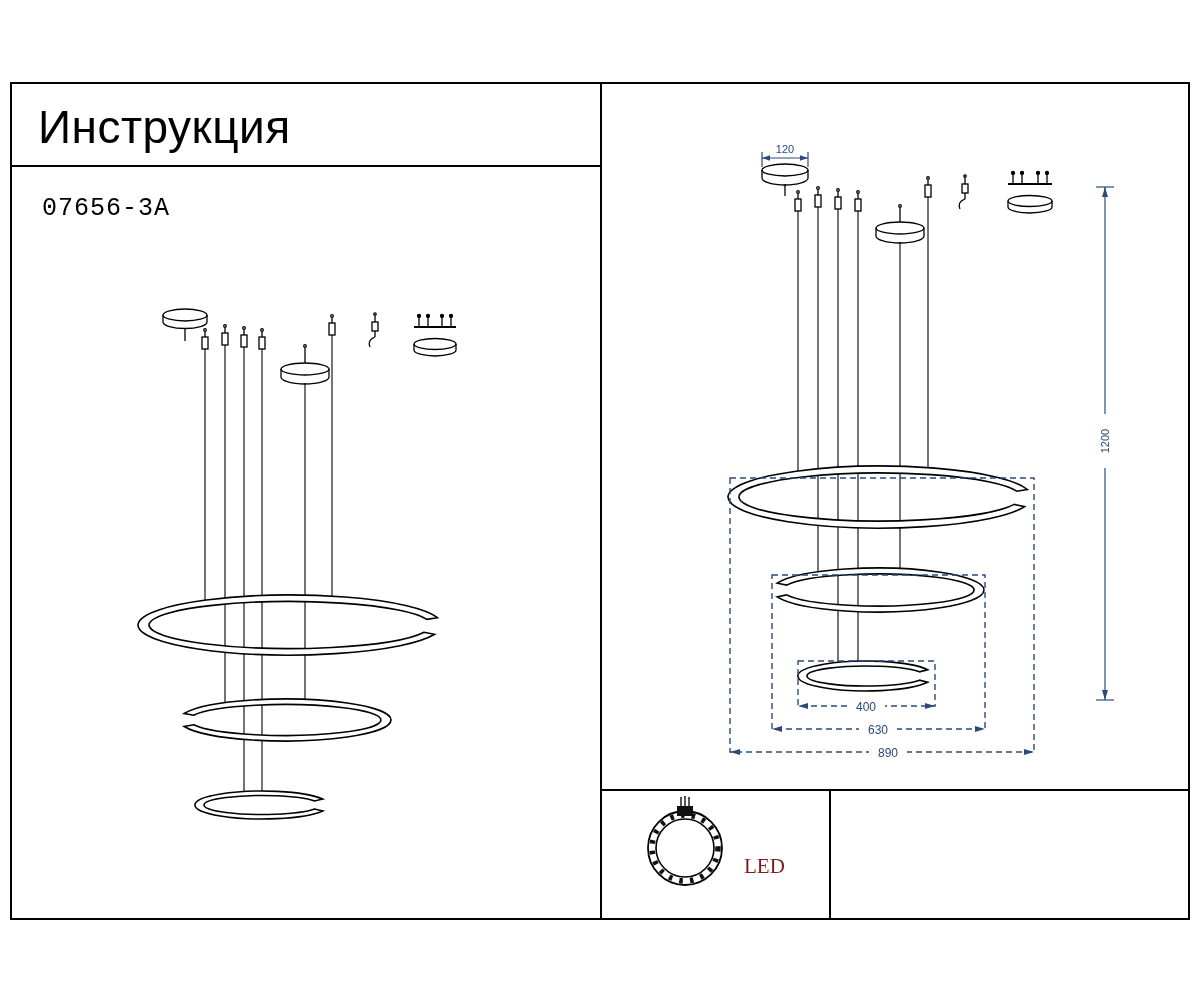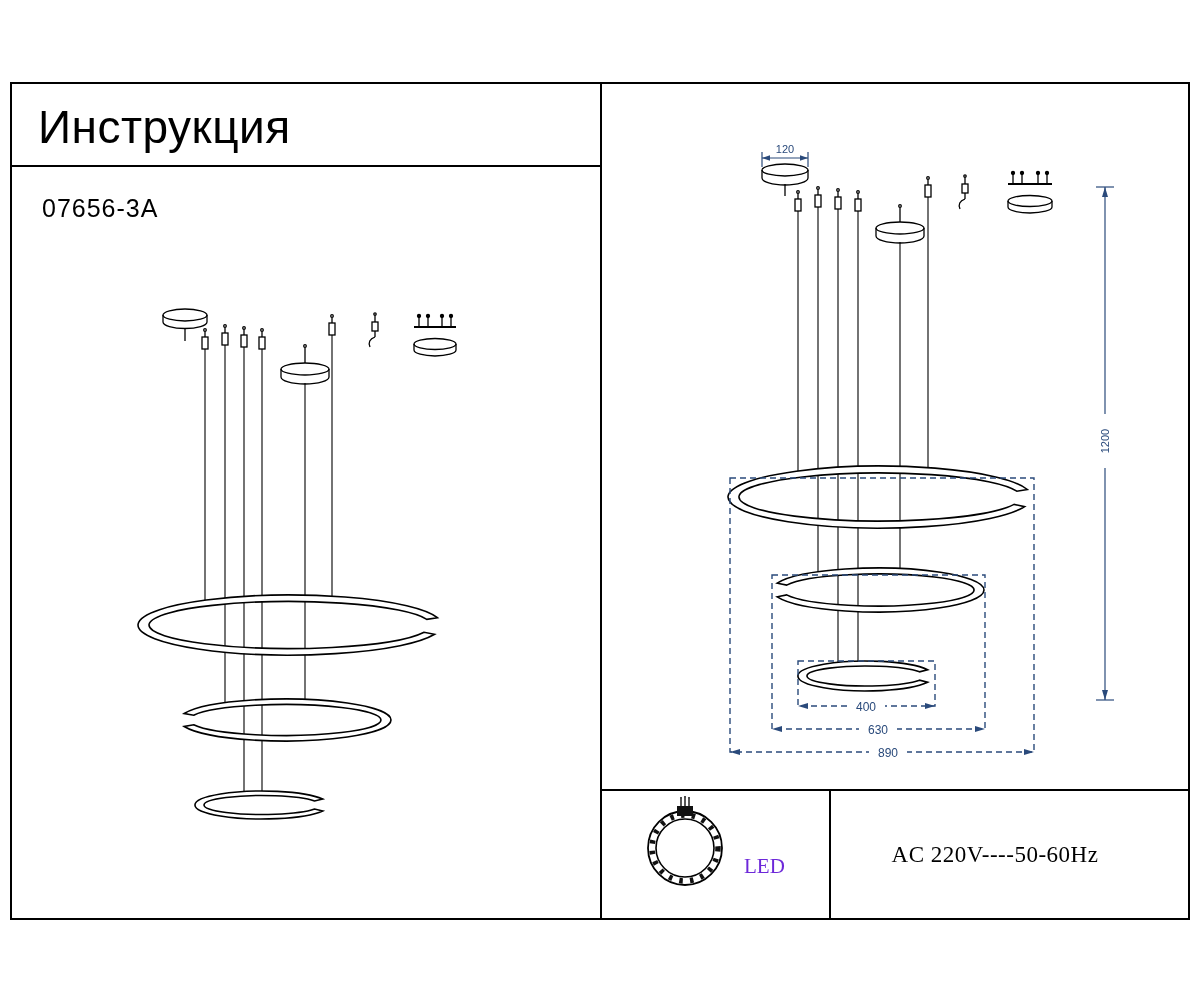--- a/index.html
+++ b/index.html
@@ -11,27 +11,27 @@
     overflow:hidden;
   }
   .artwork{position:absolute;left:0;top:0;width:1200px;height:1000px;}
   svg text{font-family:"Liberation Sans",sans-serif;}
   .title{
     position:absolute;left:38px;top:100px;
     font-size:46px;color:#000;letter-spacing:.5px;
   }
   .model{
     position:absolute;left:42px;top:194px;
-    font-family:Liberation Sans, sans-serif;
+    font-family:Liberation Mono, monospace;
     font-size:25px;color:#000;letter-spacing:1px;
   }
   .led-label{
     position:absolute;left:744px;top:854px;
     font-family:"Liberation Serif",serif;
-    font-size:21px;color:#6d28d9;
+    font-size:21px;color:#7f1d1d;
   }
   .power-label{
     position:absolute;left:820px;top:790px;width:350px;height:130px;
     display:flex;align-items:center;justify-content:center;
     font-family:"Liberation Serif",serif;
     font-size:23px;color:#000;letter-spacing:.5px;
   }
 </style>
 </head>
 <body>
@@ -254,15 +254,14 @@
       <circle cx="681" cy="798" r="1" fill="#111"></circle>
       <circle cx="685" cy="797" r="1" fill="#111"></circle>
       <circle cx="689" cy="798" r="1" fill="#111"></circle>
     </g>
 
   </svg>
 
   <div class="title">Инструкция</div>
   <div class="model">07656-3A</div>
   <div class="led-label">LED</div>
-  <div class="power-label">AC 220V----50-60Hz</div>
 
 </div>
 
 </body></html>

